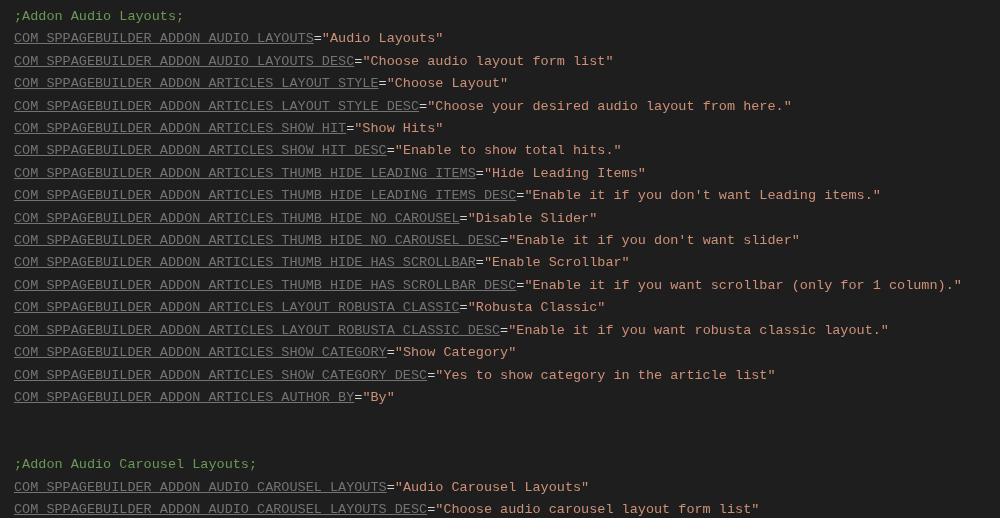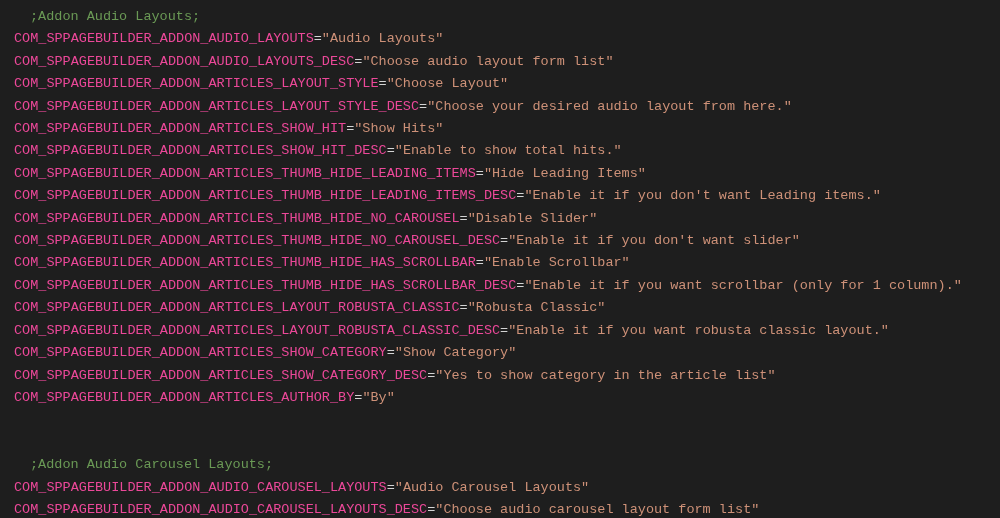--- a/index.html
+++ b/index.html
@@ -11,21 +11,21 @@
     font-size: 13.5px;
     line-height: 22.4px;
     overflow: hidden;
   }
   .editor {
     padding: 6px 0 0 14px;
     color: #d4d4d4;
     white-space: pre;
   }
   .line { display: block; }
-  .comment { color: #6a9955; margin-left: 16px; }
-  .key     { color: #ec4899; }
+  .comment { color: #6a9955; }
+  .key     { color: #737373; text-decoration: underline; }
   .op      { color: #d4d4d4; }
   .str     { color: #ce9178; }
 </style>
 </head>
 <body>
 
 <div class="editor" id="editor"><div class="line"><span class="comment">;Addon Audio Layouts;</span></div><div class="line"><span class="key">COM_SPPAGEBUILDER_ADDON_AUDIO_LAYOUTS</span><span class="op">=</span><span class="str">"Audio Layouts"</span></div><div class="line"><span class="key">COM_SPPAGEBUILDER_ADDON_AUDIO_LAYOUTS_DESC</span><span class="op">=</span><span class="str">"Choose audio layout form list"</span></div><div class="line"><span class="key">COM_SPPAGEBUILDER_ADDON_ARTICLES_LAYOUT_STYLE</span><span class="op">=</span><span class="str">"Choose Layout"</span></div><div class="line"><span class="key">COM_SPPAGEBUILDER_ADDON_ARTICLES_LAYOUT_STYLE_DESC</span><span class="op">=</span><span class="str">"Choose your desired audio layout from here."</span></div><div class="line"><span class="key">COM_SPPAGEBUILDER_ADDON_ARTICLES_SHOW_HIT</span><span class="op">=</span><span class="str">"Show Hits"</span></div><div class="line"><span class="key">COM_SPPAGEBUILDER_ADDON_ARTICLES_SHOW_HIT_DESC</span><span class="op">=</span><span class="str">"Enable to show total hits."</span></div><div class="line"><span class="key">COM_SPPAGEBUILDER_ADDON_ARTICLES_THUMB_HIDE_LEADING_ITEMS</span><span class="op">=</span><span class="str">"Hide Leading Items"</span></div><div class="line"><span class="key">COM_SPPAGEBUILDER_ADDON_ARTICLES_THUMB_HIDE_LEADING_ITEMS_DESC</span><span class="op">=</span><span class="str">"Enable it if you don't want Leading items."</span></div><div class="line"><span class="key">COM_SPPAGEBUILDER_ADDON_ARTICLES_THUMB_HIDE_NO_CAROUSEL</span><span class="op">=</span><span class="str">"Disable Slider"</span></div><div class="line"><span class="key">COM_SPPAGEBUILDER_ADDON_ARTICLES_THUMB_HIDE_NO_CAROUSEL_DESC</span><span class="op">=</span><span class="str">"Enable it if you don't want slider"</span></div><div class="line"><span class="key">COM_SPPAGEBUILDER_ADDON_ARTICLES_THUMB_HIDE_HAS_SCROLLBAR</span><span class="op">=</span><span class="str">"Enable Scrollbar"</span></div><div class="line"><span class="key">COM_SPPAGEBUILDER_ADDON_ARTICLES_THUMB_HIDE_HAS_SCROLLBAR_DESC</span><span class="op">=</span><span class="str">"Enable it if you want scrollbar (only for 1 column)."</span></div><div class="line"><span class="key">COM_SPPAGEBUILDER_ADDON_ARTICLES_LAYOUT_ROBUSTA_CLASSIC</span><span class="op">=</span><span class="str">"Robusta Classic"</span></div><div class="line"><span class="key">COM_SPPAGEBUILDER_ADDON_ARTICLES_LAYOUT_ROBUSTA_CLASSIC_DESC</span><span class="op">=</span><span class="str">"Enable it if you want robusta classic layout."</span></div><div class="line"><span class="key">COM_SPPAGEBUILDER_ADDON_ARTICLES_SHOW_CATEGORY</span><span class="op">=</span><span class="str">"Show Category"</span></div><div class="line"><span class="key">COM_SPPAGEBUILDER_ADDON_ARTICLES_SHOW_CATEGORY_DESC</span><span class="op">=</span><span class="str">"Yes to show category in the article list"</span></div><div class="line"><span class="key">COM_SPPAGEBUILDER_ADDON_ARTICLES_AUTHOR_BY</span><span class="op">=</span><span class="str">"By"</span></div><div class="line">&nbsp;</div><div class="line">&nbsp;</div><div class="line"><span class="comment">;Addon Audio Carousel Layouts;</span></div><div class="line"><span class="key">COM_SPPAGEBUILDER_ADDON_AUDIO_CAROUSEL_LAYOUTS</span><span class="op">=</span><span class="str">"Audio Carousel Layouts"</span></div><div class="line"><span class="key">COM_SPPAGEBUILDER_ADDON_AUDIO_CAROUSEL_LAYOUTS_DESC</span><span class="op">=</span><span class="str">"Choose audio carousel layout form list"</span></div></div>
 
 </body></html>

